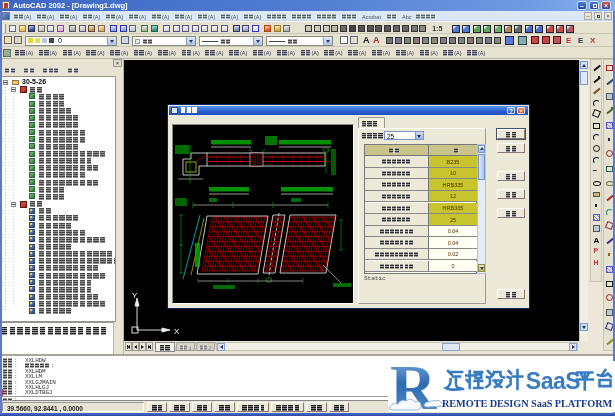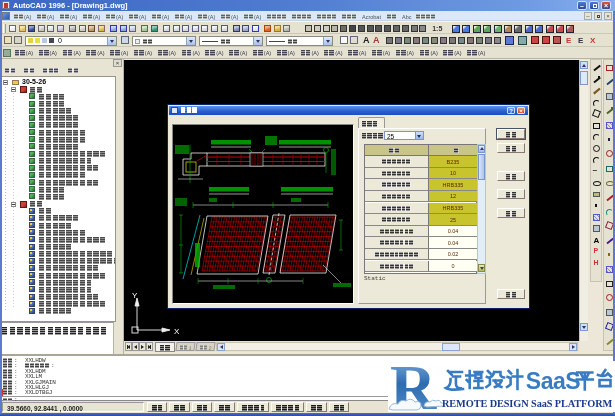--- a/index.html
+++ b/index.html
@@ -3,21 +3,21 @@
 *{margin:0;padding:0;box-sizing:border-box}
 body{font-family:"Liberation Sans",sans-serif;width:615px;height:416px;overflow:hidden}
 #w{position:relative;width:615px;height:416px;background:#ece7d8;overflow:hidden}
 i,b,s,u,em{display:block;position:absolute;text-decoration:none;font-style:normal}
 .btn3d{border-top:1px solid #fff;border-left:1px solid #fff;border-right:1px solid #877;border-bottom:1px solid #877;background:#ece9d8}
 </style></head><body>
 <div id="w">
     <div style="position:absolute;left:0;top:0;width:615px;height:11px;background:linear-gradient(90deg,#3c68c4 0%,#4e7ad0 45%,#6e9ae2 85%,#88b0ee 100%)">
       <i style="left:2px;top:1px;width:8px;height:8px;background:#e8e8e8;border:1px solid #778"></i>
       <i style="left:4px;top:3px;width:4px;height:5px;background:#c03828"></i>
-      <span style="position:absolute;left:13px;top:1px;font-size:7.5px;font-weight:bold;color:#fff;white-space:nowrap">AutoCAD 1996 - [Drawing1.dwg]</span>
+      <span style="position:absolute;left:13px;top:1px;font-size:7.5px;font-weight:bold;color:#fff;white-space:nowrap">AutoCAD 2002 - [Drawing1.dwg]</span>
       <i style="left:577px;top:1px;width:10px;height:9px;background:linear-gradient(180deg,#4a7ad8,#2a4a9a);border:1px solid #cdf;border-radius:2px;color:#fff;font-size:7px;line-height:7px;text-align:center;font-weight:bold">–</i>
       <i style="left:589px;top:1px;width:10px;height:9px;background:linear-gradient(180deg,#4a7ad8,#2a4a9a);border:1px solid #cdf;border-radius:2px;color:#fff;font-size:7px;line-height:7px;text-align:center;font-weight:bold">
         <em style="left:2.5px;top:2px;width:4px;height:3.5px;border:1px solid #fff"></em>
       </i>
       <i style="left:601px;top:1px;width:10px;height:9px;background:linear-gradient(180deg,#e05030,#2a4a9a);border:1px solid #cdf;border-radius:2px;color:#fff;font-size:7px;line-height:7px;text-align:center;font-weight:bold">×</i>
     </div>
     <div style="position:absolute;left:0;top:11px;width:615px;height:10px;background:#dce7f8;border-bottom:1px solid #c4d4ec">
       <i style="left:2px;top:1px;width:8px;height:8px;background:linear-gradient(135deg,#6a9ae0,#2a5aa8);border:1px solid #778"></i>
       <span style="position:absolute;top:3px;left:14px;display:inline-block;width:9.0px;height:5.0px;background-image:repeating-linear-gradient(0deg,rgba(255,255,255,0.5) 0 1px,transparent 1px 2px),repeating-linear-gradient(90deg,#566 0 3.90px,transparent 3.90px 5.00px);"></span>
       <span style="position:absolute;left:24.0px;top:2.5px;font-size:5.5px;color:#455">(A)</span>

